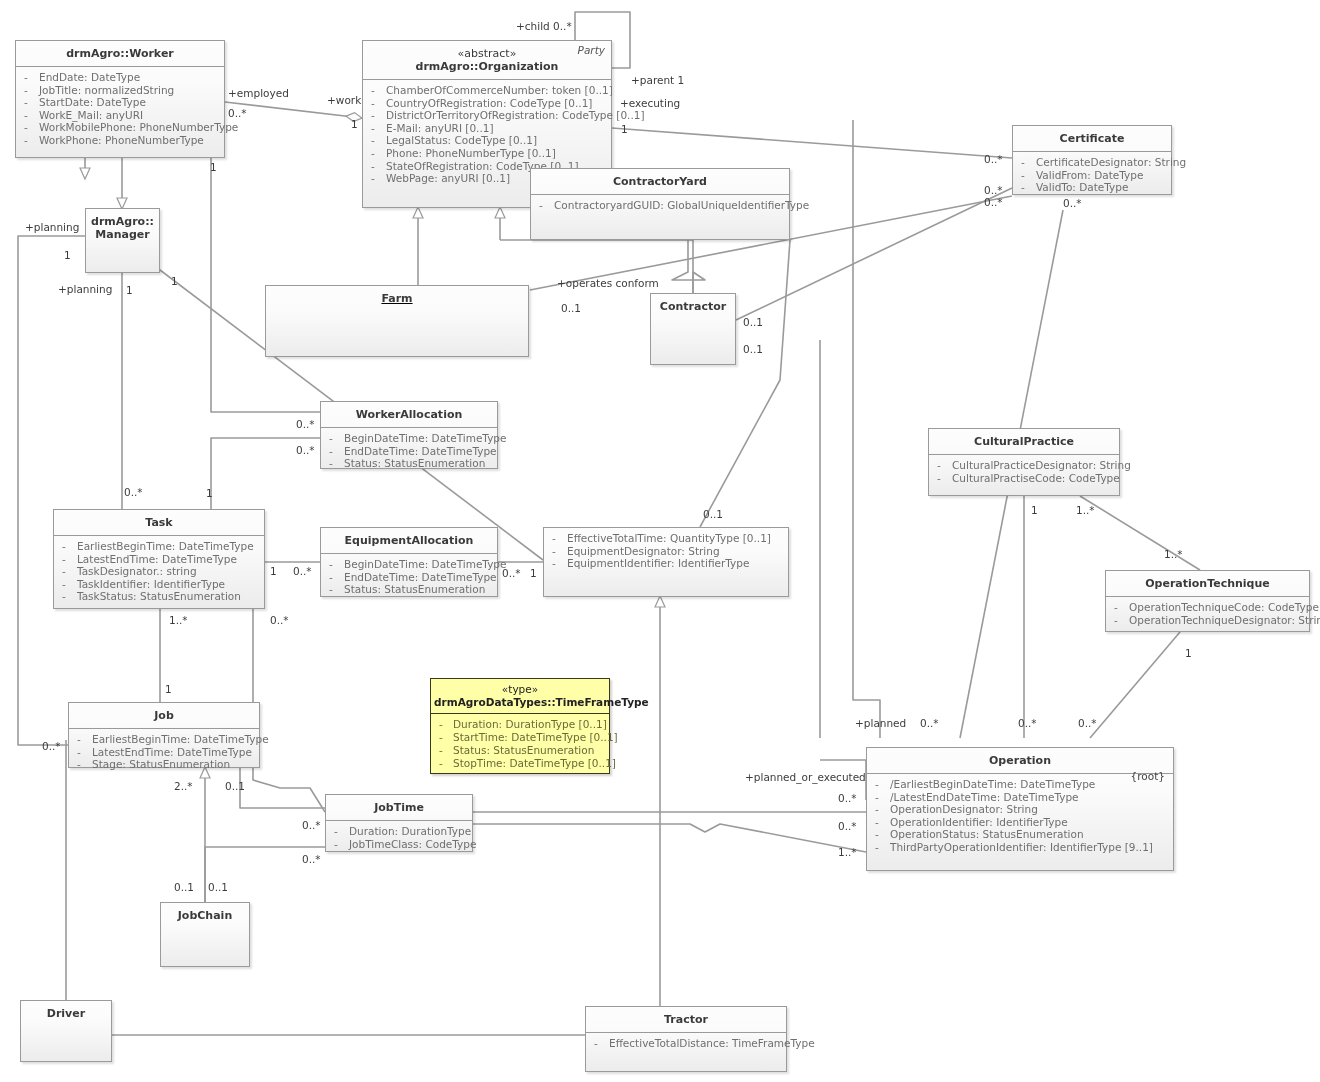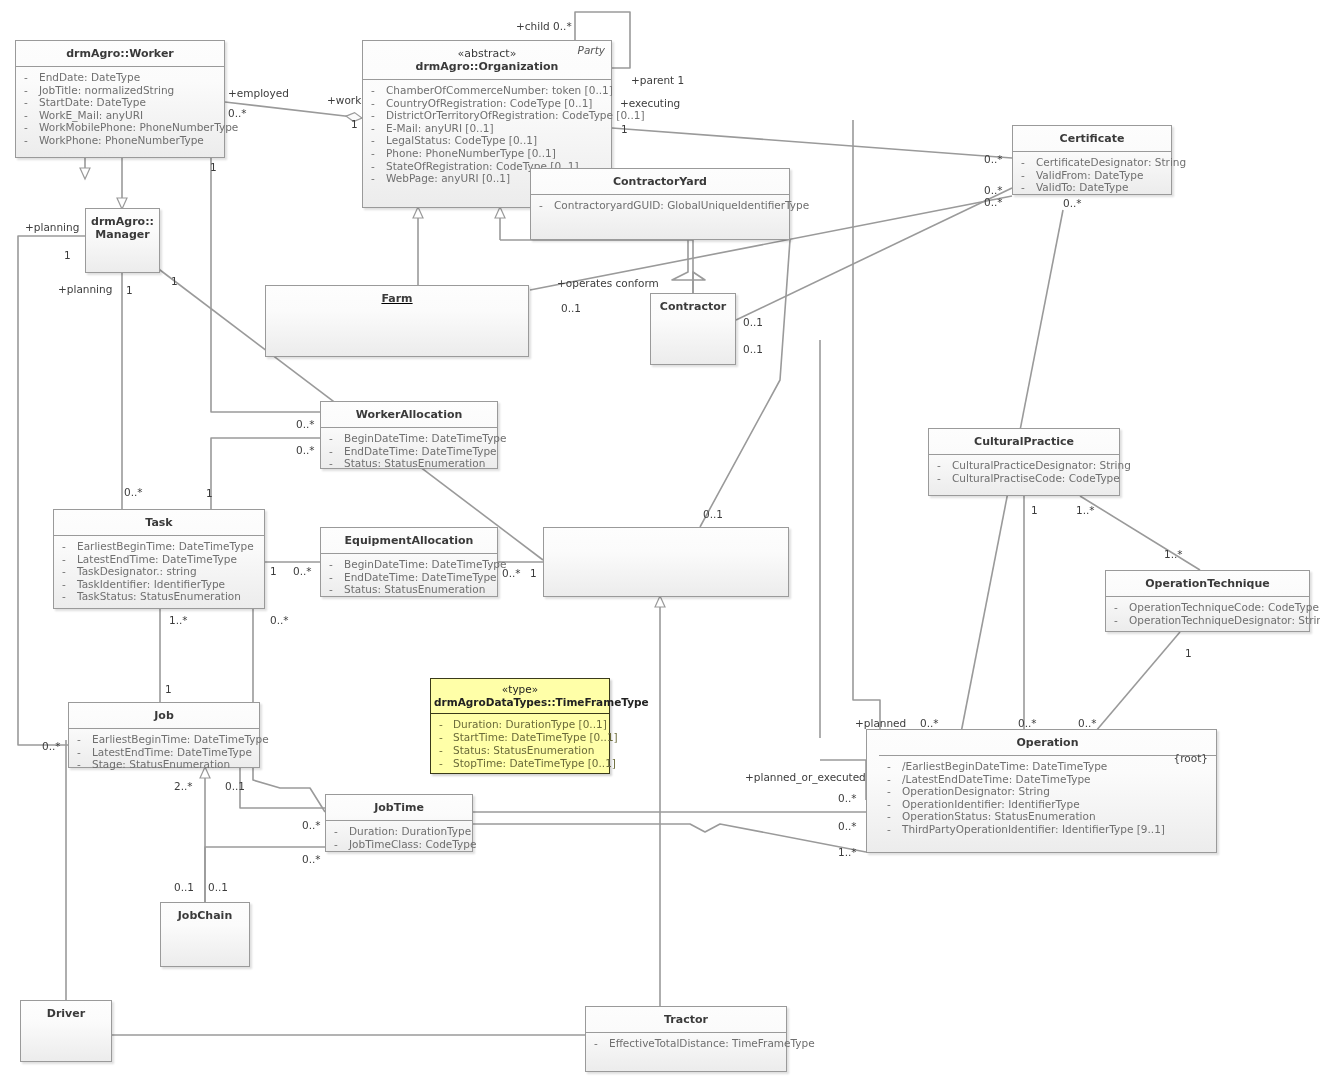--- a/index.html
+++ b/index.html
@@ -196,37 +196,42 @@
       </div>
       <div class="cls" style="left: 320px; top: 527px; width: 178px; height: 70px;">
         <div class="hdr withline"><span style="white-space: pre-line;">EquipmentAllocation</span></div>
         <div class="attrs">
           <div class="attr"><span class="vis">-</span><span>BeginDateTime: DateTimeType</span></div>
           <div class="attr"><span class="vis">-</span><span>EndDateTime: DateTimeType</span></div>
           <div class="attr"><span class="vis">-</span><span>Status: StatusEnumeration</span></div>
         </div>
       </div>
       <div class="cls" style="left: 543px; top: 527px; width: 246px; height: 70px;">
+        <div class="attrs">
+          <div class="attr"><span class="vis">-</span><span>EffectiveTotalTime: QuantityType [0..1]</span></div>
+          <div class="attr"><span class="vis">-</span><span>EquipmentDesignator: String</span></div>
+          <div class="attr"><span class="vis">-</span><span>EquipmentIdentifier: IdentifierType</span></div>
+        </div>
       </div>
       <div class="cls" style="left: 1105px; top: 570px; width: 205px; height: 62px;">
         <div class="hdr withline"><span style="white-space: pre-line;">OperationTechnique</span></div>
         <div class="attrs">
           <div class="attr"><span class="vis">-</span><span>OperationTechniqueCode: CodeType</span></div>
           <div class="attr"><span class="vis">-</span><span>OperationTechniqueDesignator: String</span></div>
         </div>
       </div>
       <div class="cls" style="left: 68px; top: 702px; width: 192px; height: 66px;">
         <div class="hdr withline"><span style="white-space: pre-line;">Job</span></div>
         <div class="attrs">
           <div class="attr"><span class="vis">-</span><span>EarliestBeginTime: DateTimeType</span></div>
           <div class="attr"><span class="vis">-</span><span>LatestEndTime: DateTimeType</span></div>
           <div class="attr"><span class="vis">-</span><span>Stage: StatusEnumeration</span></div>
         </div>
       </div>
-      <div class="cls" style="left: 866px; top: 729px; width: 351px; height: 124px; padding-left: 12px;">
+      <div class="cls" style="left: 866px; top: 747px; width: 308px; height: 124px;">
         <div class="hdr withline"><span style="white-space: pre-line;">Operation</span><span class="rootmark">{root}</span></div>
         <div class="attrs">
           <div class="attr"><span class="vis">-</span><span>/EarliestBeginDateTime: DateTimeType</span></div>
           <div class="attr"><span class="vis">-</span><span>/LatestEndDateTime: DateTimeType</span></div>
           <div class="attr"><span class="vis">-</span><span>OperationDesignator: String</span></div>
           <div class="attr"><span class="vis">-</span><span>OperationIdentifier: IdentifierType</span></div>
           <div class="attr"><span class="vis">-</span><span>OperationStatus: StatusEnumeration</span></div>
           <div class="attr"><span class="vis">-</span><span>ThirdPartyOperationIdentifier: IdentifierType [9..1]</span></div>
         </div>
       </div>

